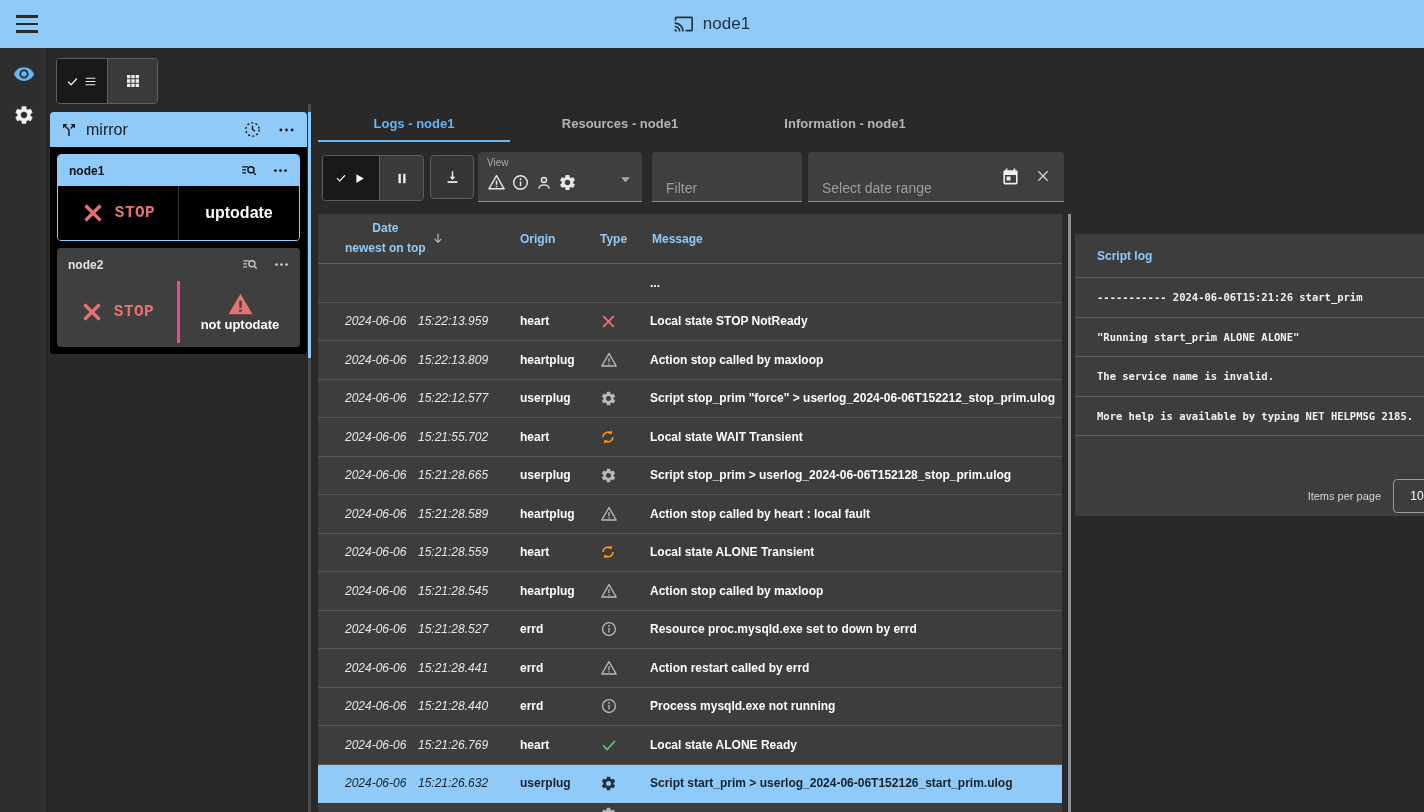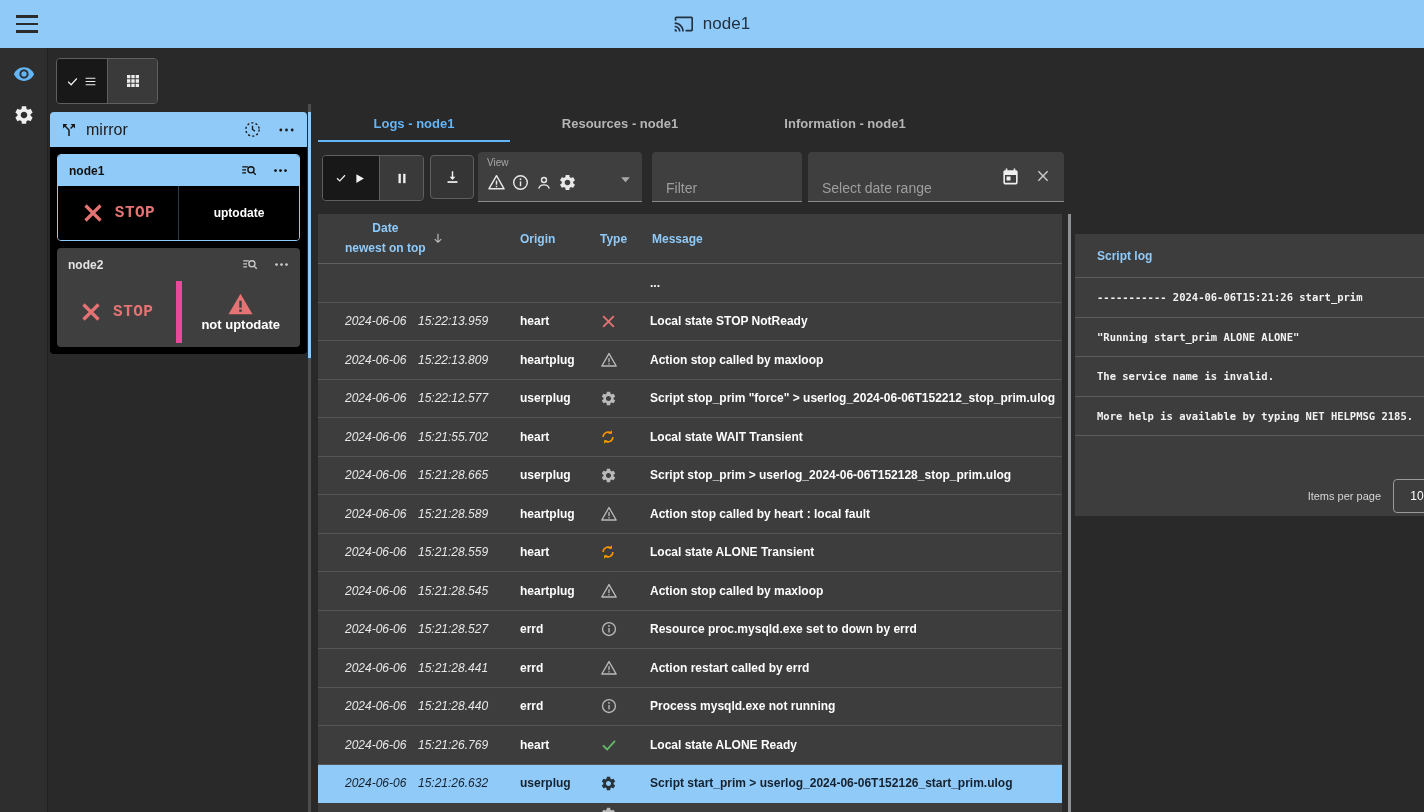--- a/index.html
+++ b/index.html
@@ -38,24 +38,24 @@
   .node-card.n1{border:1px solid var(--blue);}
   .nc-header{height:31px;display:flex;align-items:center;padding:0 11px;gap:10px;font-size:12px;font-weight:bold;}
   .n1 .nc-header{background:var(--blue);color:#101010;}
   .node-card.n2{background:#3f3f3f;margin-top:7px;}
   .n2 .nc-header{color:#e3e3e3;height:33px;align-items:center;}
   .nch-actions{margin-left:auto;display:flex;align-items:center;gap:15px;}
   .nc-body{display:flex;align-items:stretch;}
   .n1 .nc-body{background:#000;height:54px;}
   .n2 .nc-body{height:66px;padding-bottom:4px;}
   .nc-cell{flex:1;display:flex;align-items:center;justify-content:center;gap:10px;}
-  .nc-cell.right{border-left:6px solid #ec4899;}
+  .nc-cell.right{border-left:3px solid #ec4899;}
   .n1 .nc-cell.right{border-left:1px solid #2e3a44;}
   .stop-text{font-family:Liberation Mono, monospace;font-weight:bold;font-size:16px;color:var(--stop-red);letter-spacing:.5px;}
-  .sync-label{color:#fff;font-weight:bold;font-size:12px;}
+  .sync-label{color:#fff;font-weight:bold;font-size:16px;}
   .warn-col{display:flex;flex-direction:column;align-items:center;justify-content:center;gap:1px;}
   .warn-col .sync-label{font-size:13px;}
 
   
   .sb-left-track{position:absolute;left:308px;top:104px;bottom:0;width:3px;background:#4c4c4c;}
   .sb-left-thumb{position:absolute;left:308px;top:112px;height:246px;width:3px;background:var(--blue);cursor:pointer;}
   .sb-right{position:absolute;left:1068px;top:214px;bottom:0;width:3px;background:#8d9094;cursor:pointer;}
 
   
   .tabs{position:absolute;left:318px;top:104px;width:744px;height:38px;display:flex;}

